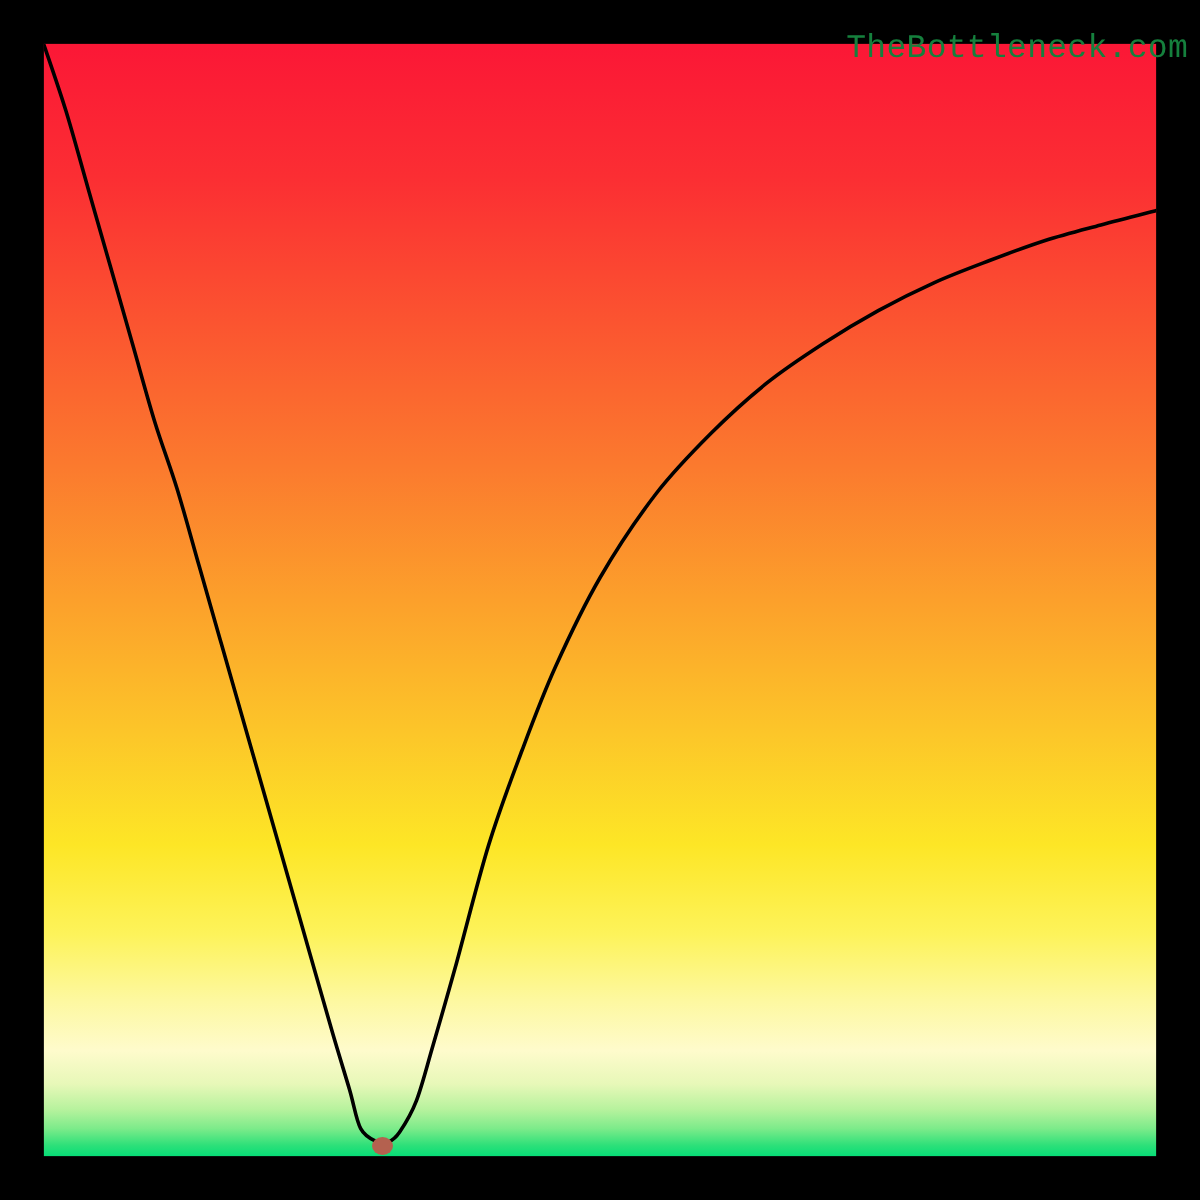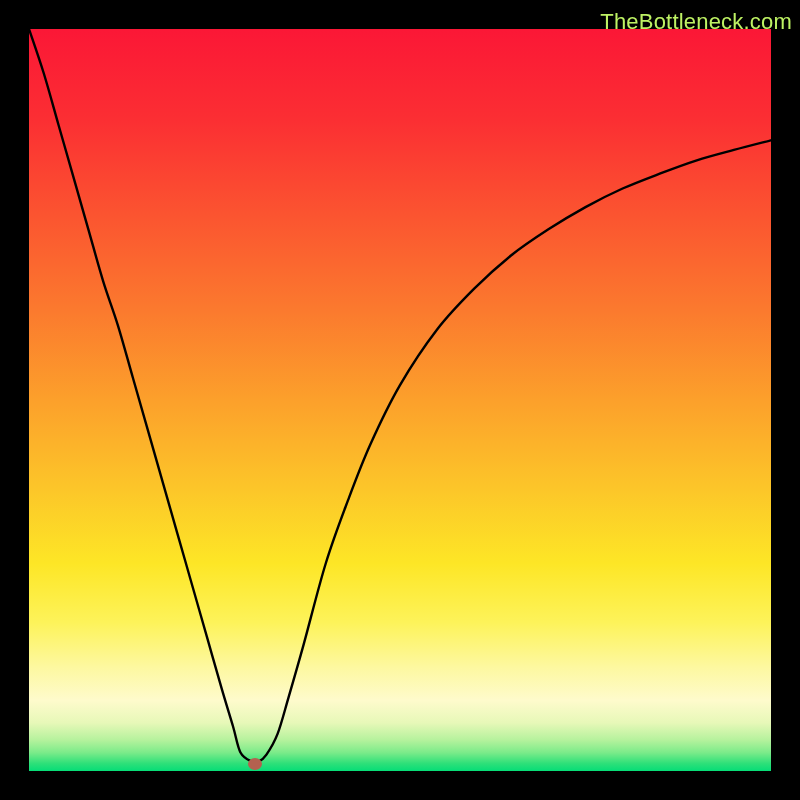--- a/index.html
+++ b/index.html
@@ -35,25 +35,25 @@
   }
   .curve-svg {
     position: absolute;
     left: 0;
     top: 0;
     width: 742px;
     height: 742px;
   }
   .watermark {
     position: absolute;
-    top: 9px;
+    top: 20px;
     right: 8px;
-    font-family: Liberation Sans, sans-serif;
+    font-family: Liberation Mono, monospace;
     font-size: 22px;
-    color: #bef264;
+    color: #15803d;
     letter-spacing: 0.2px;
     font-weight: 500;
   }
   .marker {
     position: absolute;
     width: 14px;
     height: 12px;
     border-radius: 50%;
     background: #b4614f;
     transform: translate(-50%, -50%);

